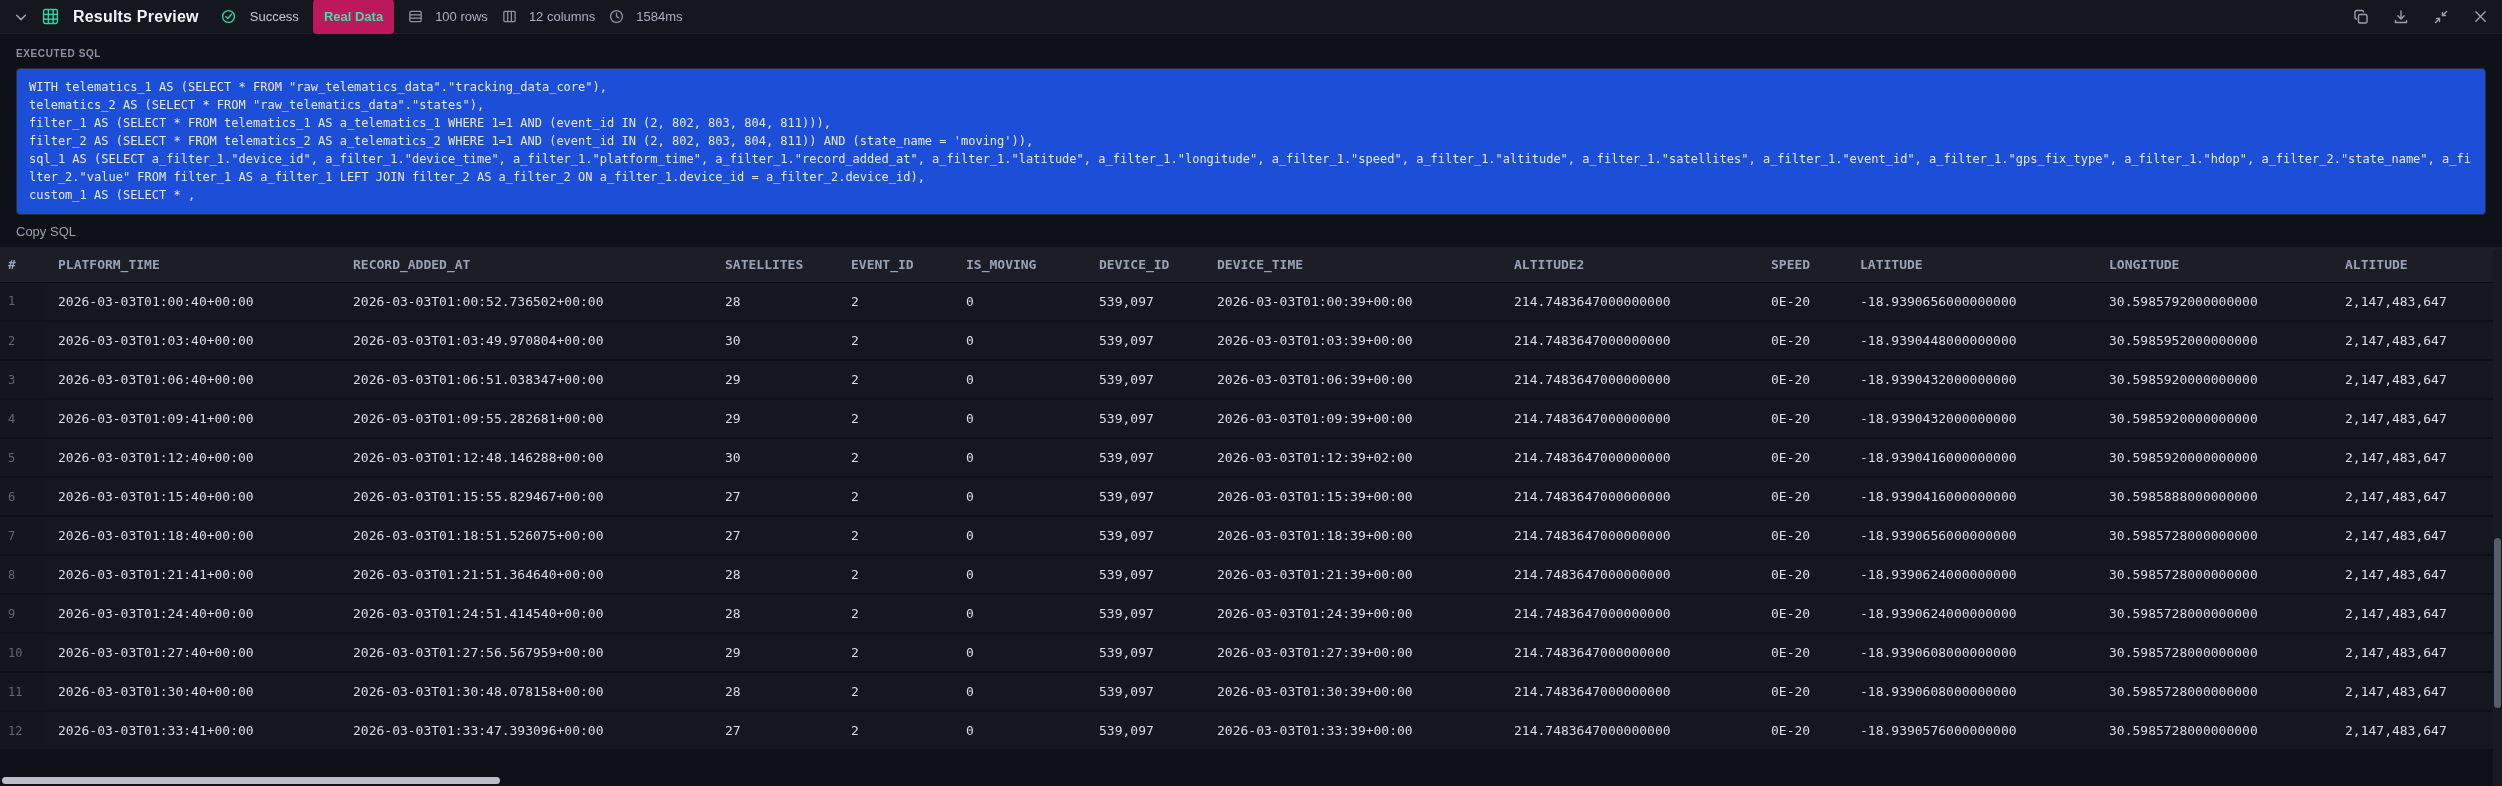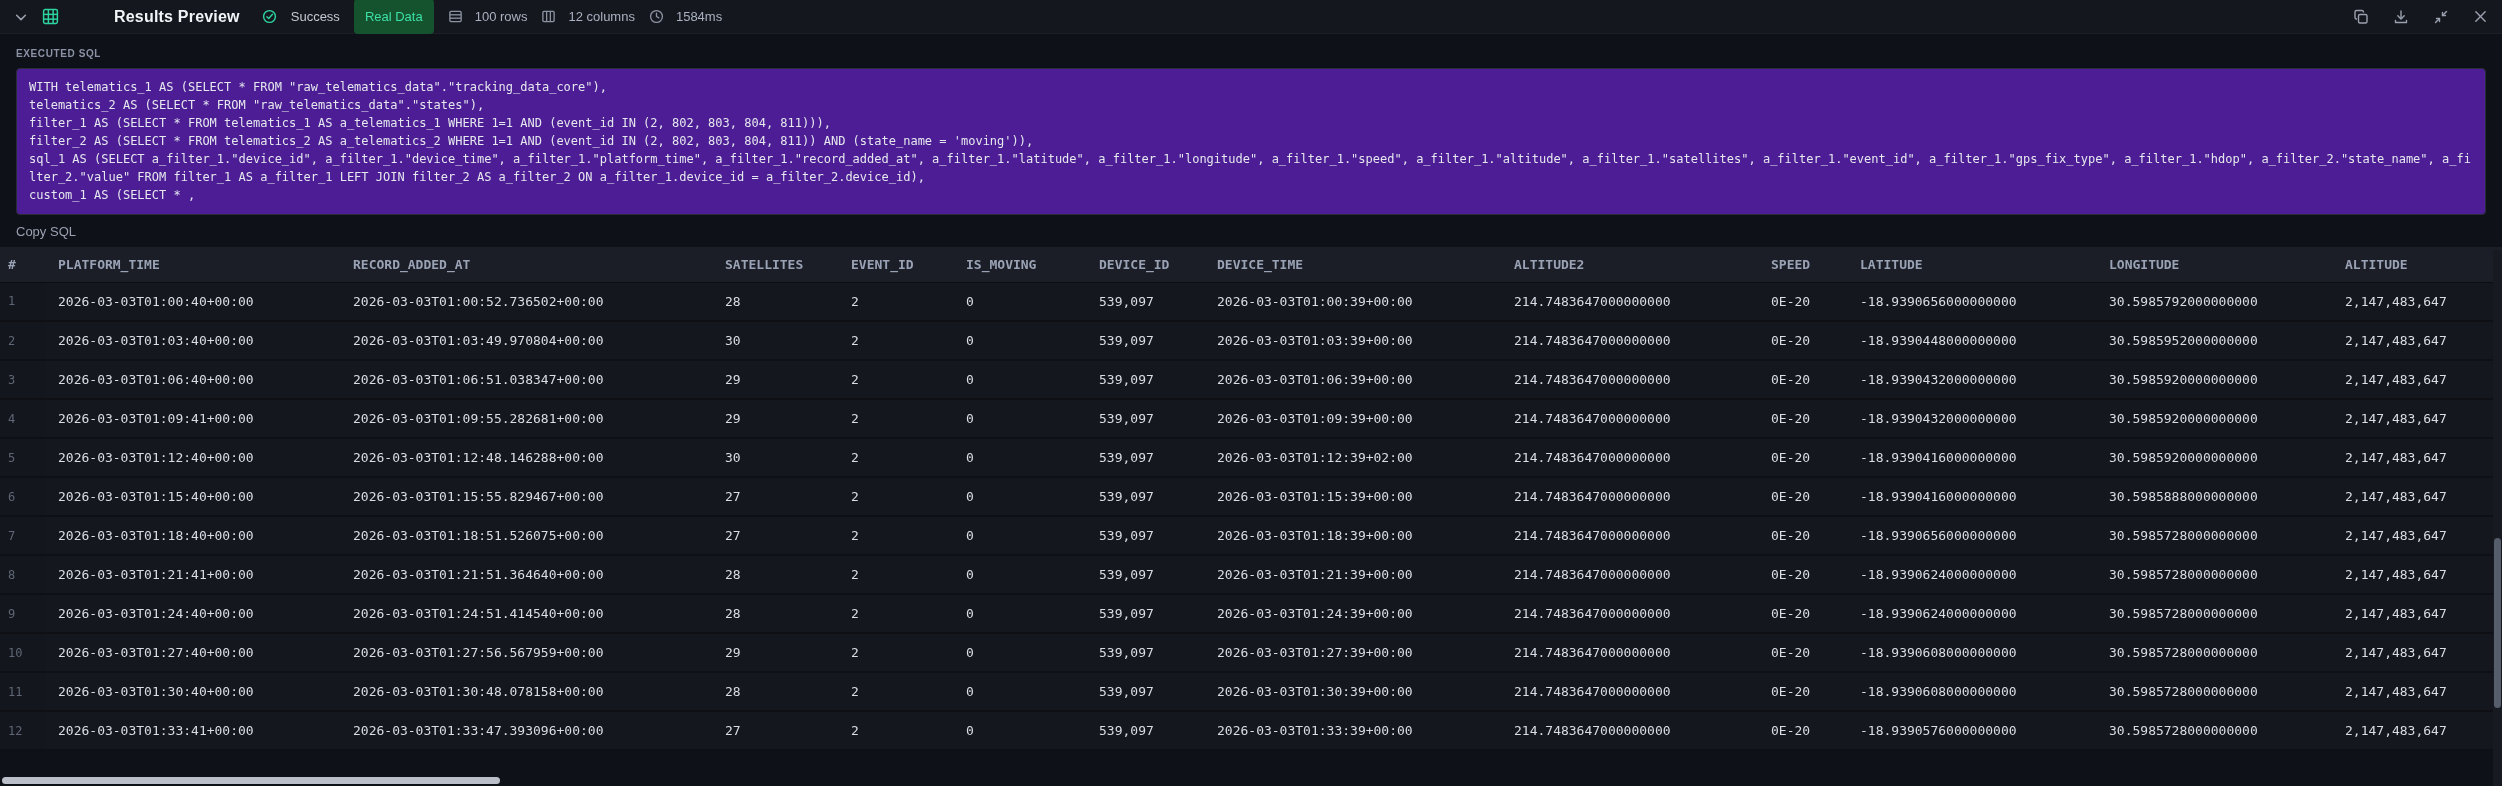--- a/index.html
+++ b/index.html
@@ -15,49 +15,49 @@
     height: 34px;
     background: #14171d;
     border-bottom: 1px solid #1c1f27;
     display: flex;
     align-items: center;
     padding: 0 14px;
     gap: 14px;
   }
   .hdr .chev { color: #9aa1ae; display: flex; align-items: center; cursor: pointer; }
   .hdr .tbl-ic { color: #2dd4a0; display: flex; align-items: center; }
-  .hdr .title { font-size: 16px; font-weight: bold; color: #f2f4f8; letter-spacing: 0.2px; margin-right: 8px; margin-left: 41px; }
+  .hdr .title { font-size: 16px; font-weight: bold; color: #f2f4f8; letter-spacing: 0.2px; margin-right: 8px; }
   .hdr .status { display: flex; align-items: center; gap: 14px; color: #c3c9d4; font-size: 13px; }
   .hdr .status svg { color: #2dd4a0; }
   .badge {
-    background: #14532d;
+    background: #be185d;
     color: #3ddfa9;
     font-size: 13px;
-    font-weight: normal;
+    font-weight: bold;
     padding: 11px 11px;
     border-radius: 4px;
     line-height: 1;
   }
   .meta { display: flex; align-items: center; gap: 12px; color: #aab1c0; font-size: 13px; }
   .meta svg { color: #8b93a3; }
   .hdr .spacer { flex: 1; }
   .hdr .actions { display: flex; align-items: center; gap: 24px; }
   .hdr .actions .abtn { color: #9aa1ae; display: flex; align-items: center; cursor: pointer; }
   
   .sql-label {
     margin: 14px 0 9px 16px;
     font-size: 10px;
     font-weight: bold;
     letter-spacing: 0.6px;
     color: #8b92a5;
   }
   .sql-box {
     margin: 0 16px;
     height: 147px;
-    background: #4c1d95;
+    background: #1d4ed8;
     border: 1px solid #2a2e38;
     border-radius: 4px;
     padding: 9px 12px;
     overflow: hidden;
   }
   .sql-box pre {
     font-family: "DejaVu Sans Mono", monospace;
     font-size: 12px;
     line-height: 18px;
     color: #e5e8ee;

